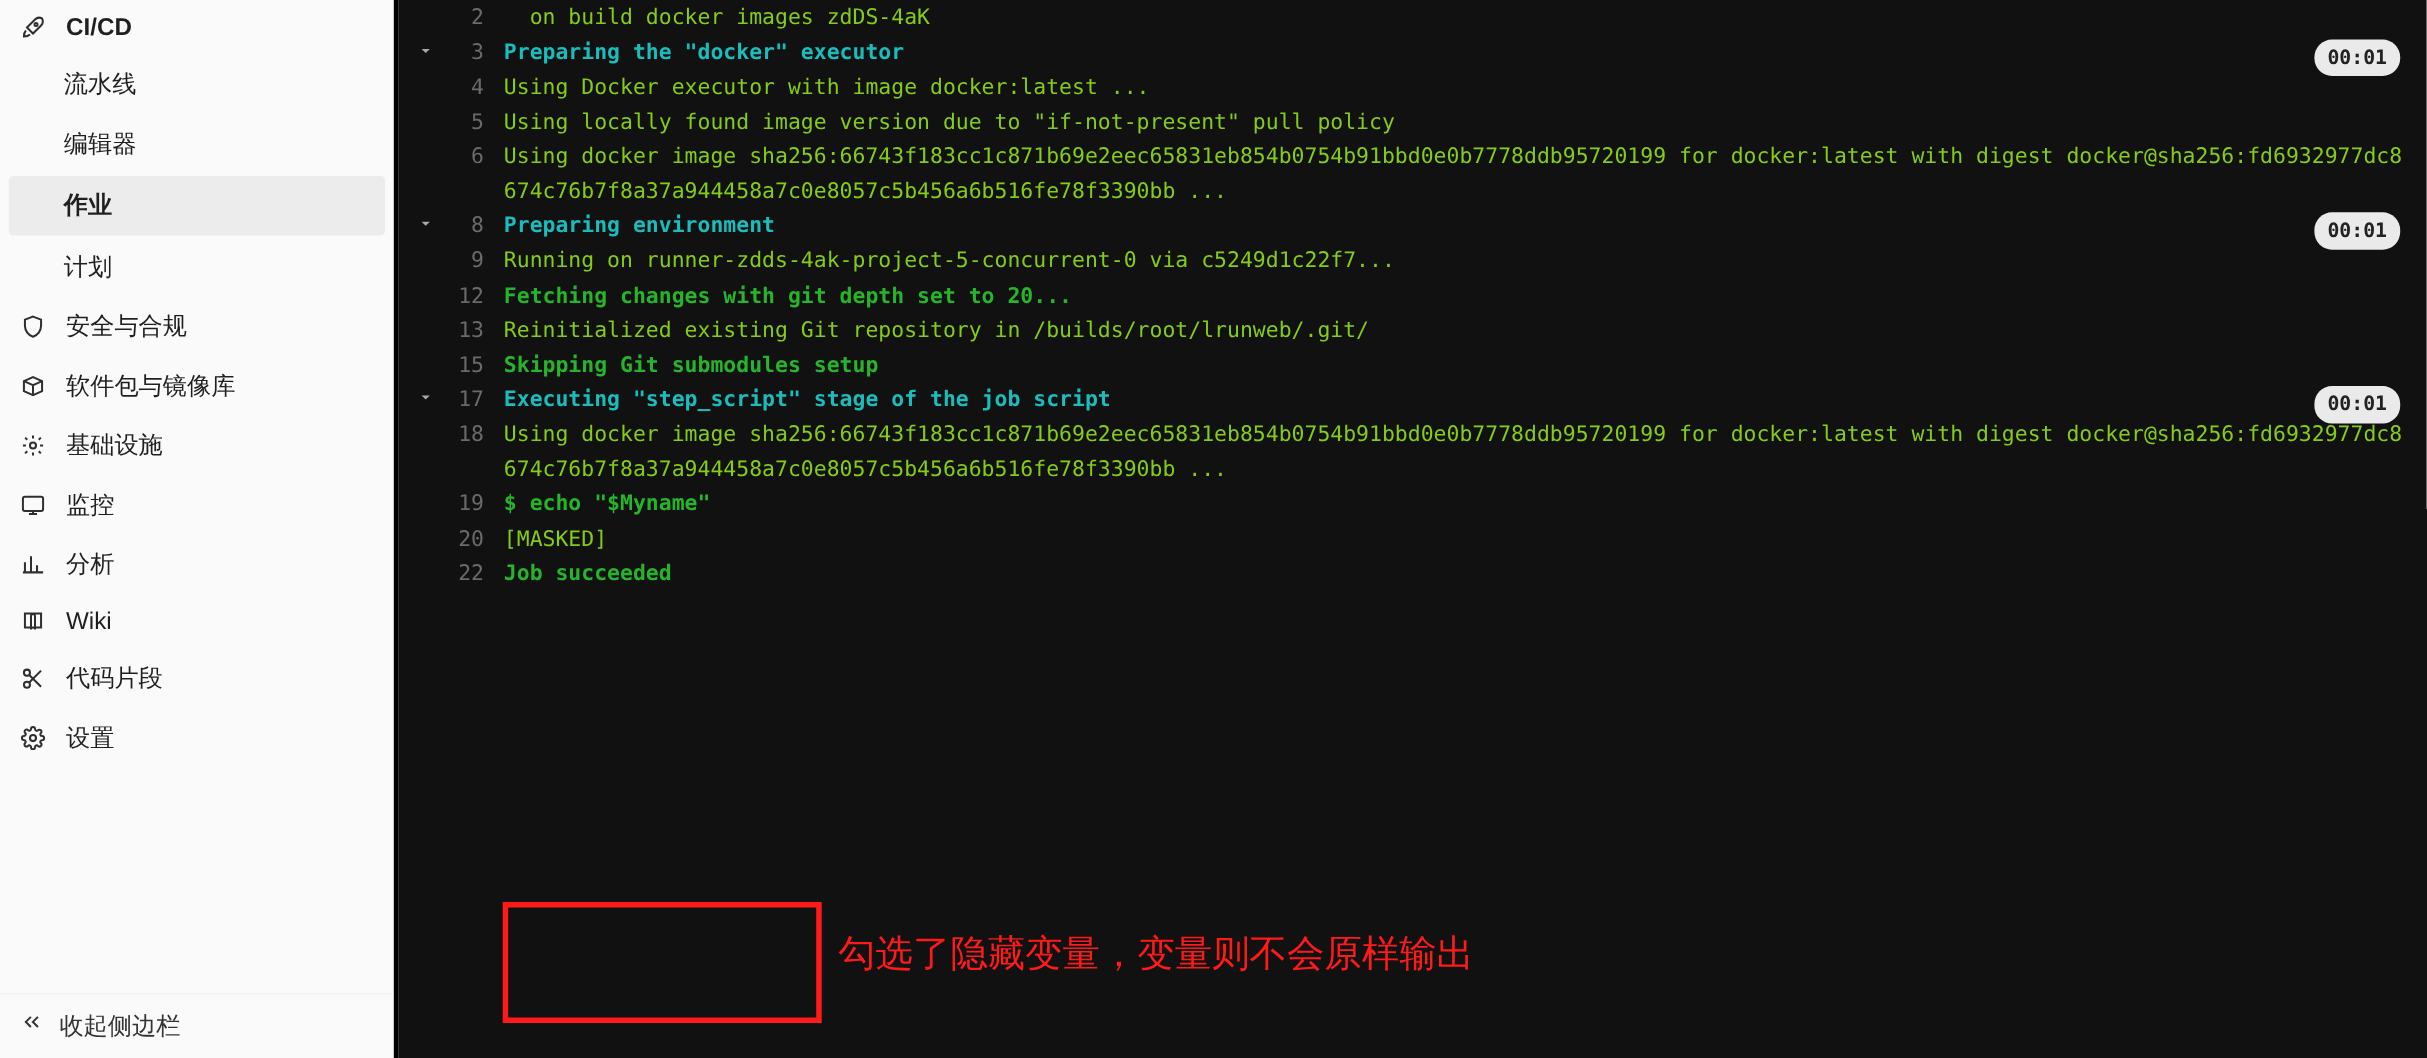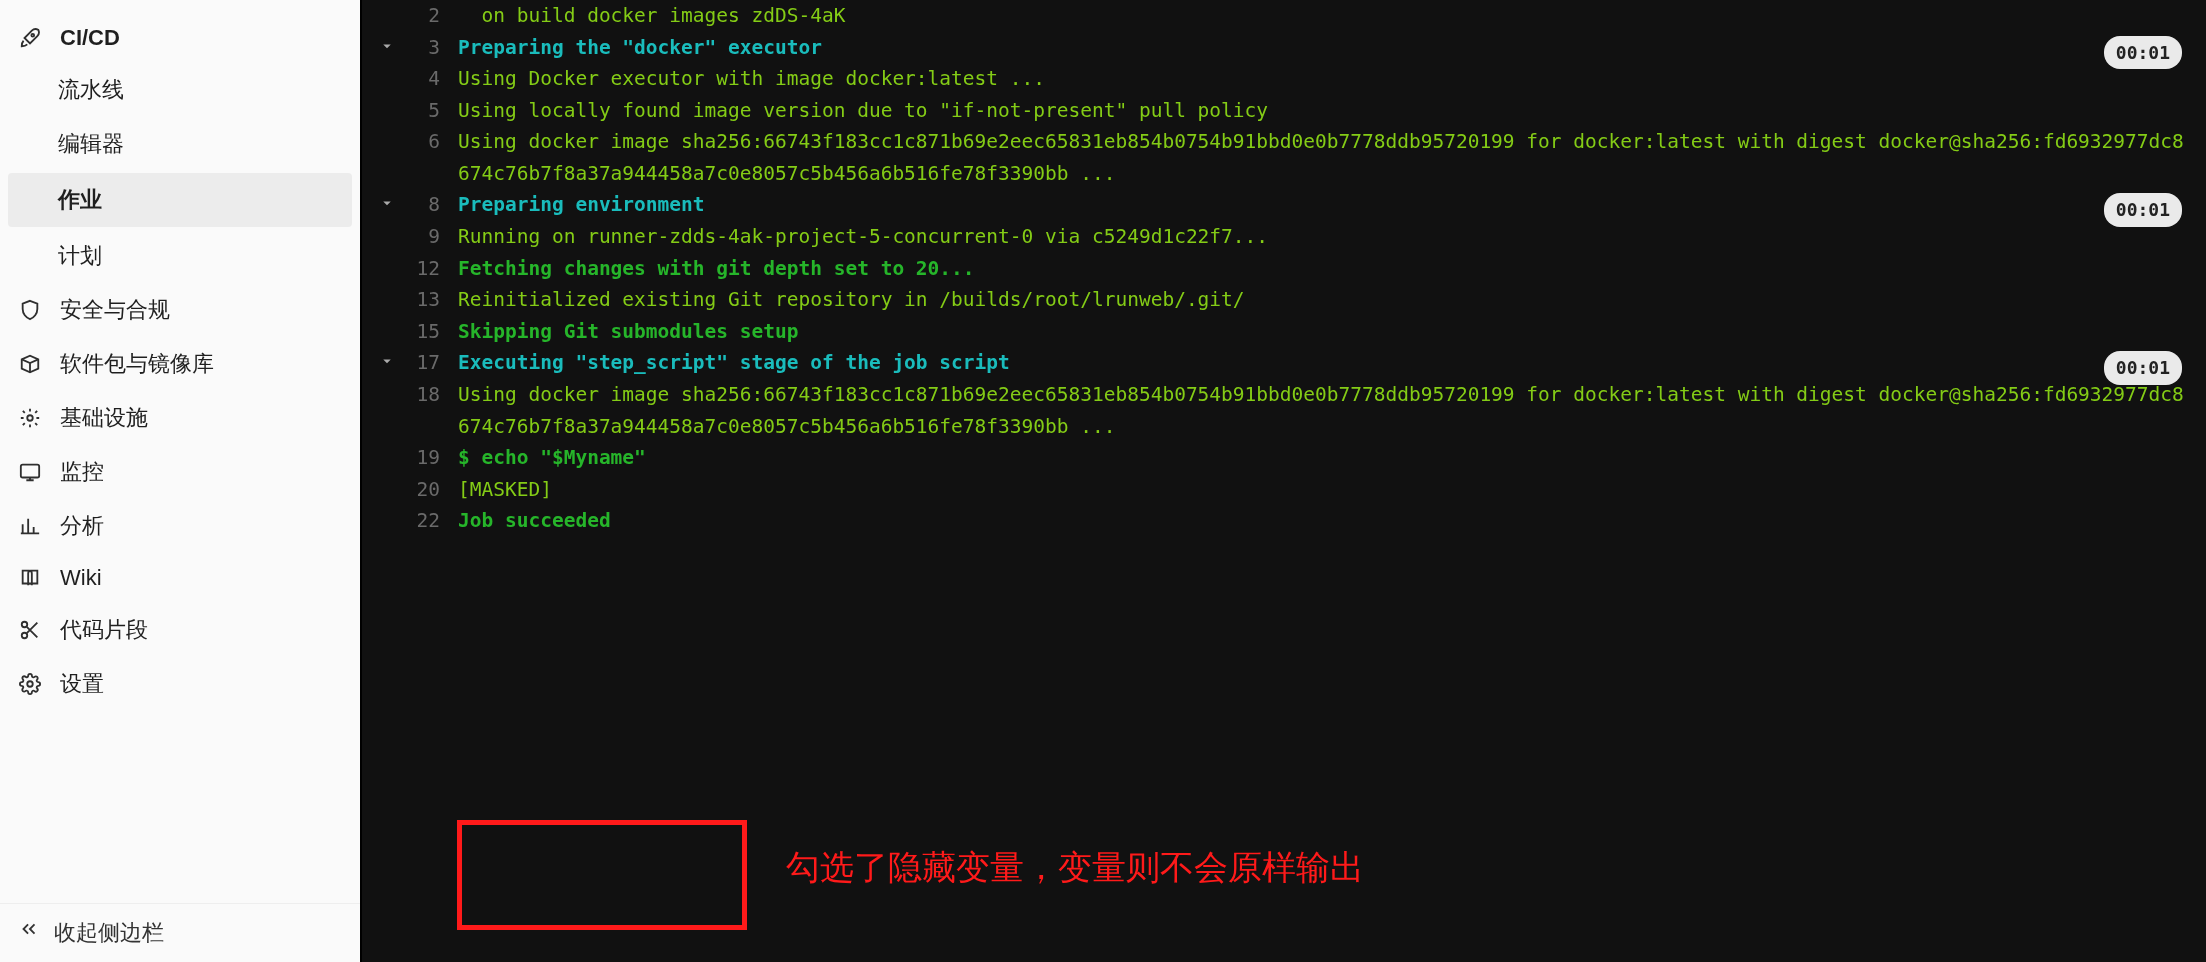--- a/index.html
+++ b/index.html
@@ -9,22 +9,22 @@
   width: 2206px;
   height: 962px;
   background: #fff;
   overflow: hidden;
 }
 
 
 .sidebar {
   width: 362px;
   background: #fafafa;
-  border-right: 2px solid #000000;
-  padding-top: 13px;
+  border-right: 4px solid #000000;
+  padding-top: 0;
   display: flex;
   flex-direction: column;
   font-size: 22px;
   color: #333;
 }
 .sidebar-group { display: flex; flex-direction: column; }
 .sidebar-item {
   display: flex;
   align-items: center;
   padding: 12px 18px;
@@ -343,14 +343,14 @@
         <span class="content c-plain">[MASKED]</span>
       </div>
       <div class="log-line">
         <span class="chev-col"></span>
         <span class="lineno">22</span>
         <span class="content c-green">Job succeeded</span>
       </div>
     </div>
 
   <div class="annotation-box" style="left:95px; top:820px; width:290px; height:110px;"></div>
-  <div class="annotation-text" style="left:424px; top:840px;">勾选了隐藏变量，变量则不会原样输出</div>
+  <div class="annotation-text" style="left:400px; top:840px;">勾选了隐藏变量，变量则不会原样输出</div>
 </main>
 
 </body></html>

